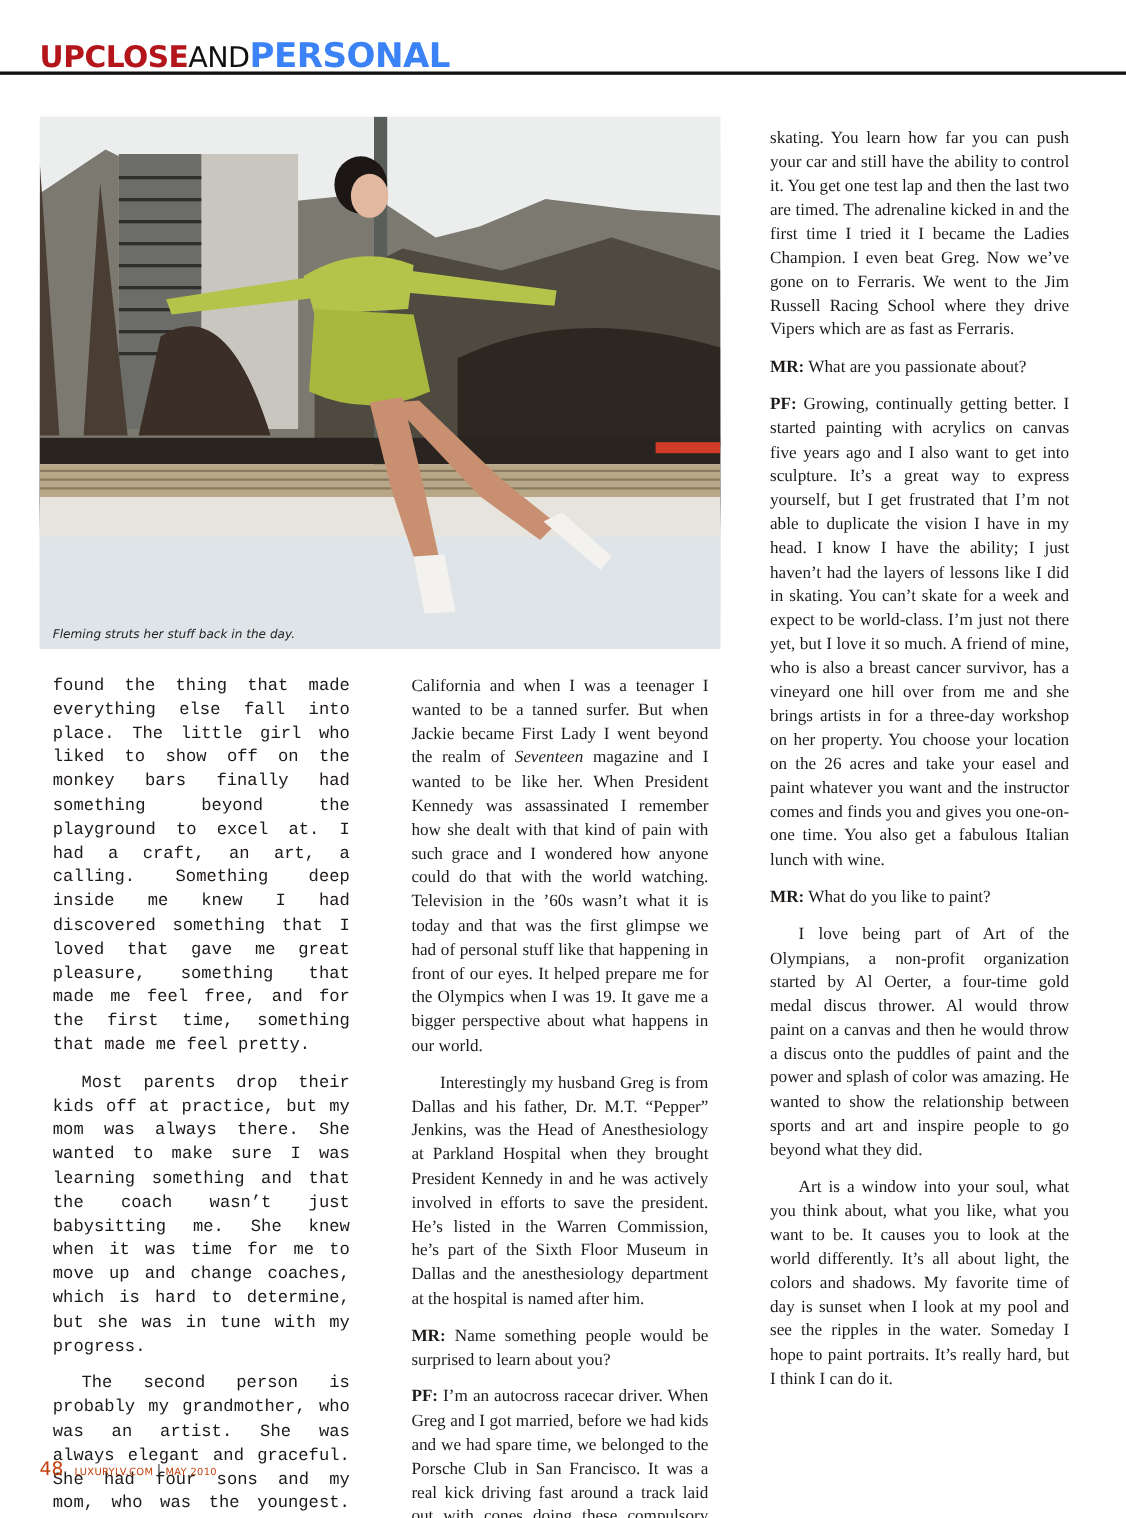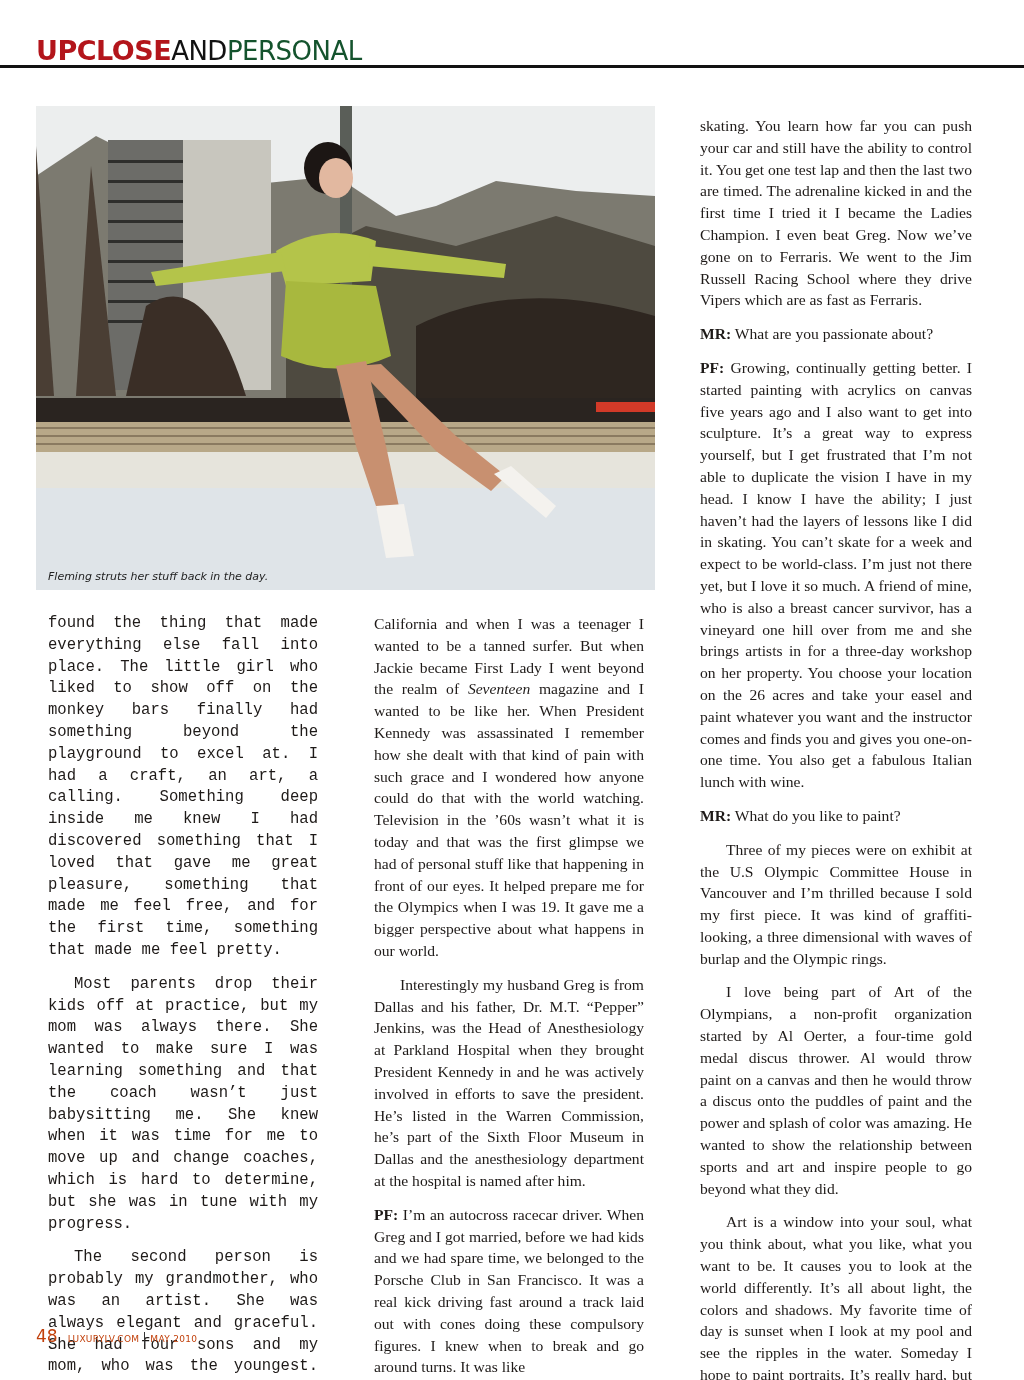--- a/index.html
+++ b/index.html
@@ -7,21 +7,21 @@
     width: 1024px; height: 1380px; background: #ffffff; position: relative; overflow: hidden;
     font-family: "Liberation Serif", "DejaVu Serif", serif; color: #1e1a18;
   }
   .header {
     position: absolute; left: 36px; top: 36px; height: 30px;
     font-family: "DejaVu Sans", "Liberation Sans", sans-serif; font-size: 27px; letter-spacing: -0.5px;
     line-height: 30px; white-space: nowrap;
   }
   .header .red { color: #b3151b; font-weight: bold; }
   .header .thin { color: #111; font-weight: normal; font-size: 26px; margin-top: 29px; }
-  .header .black { color: #14532d; font-weight: normal; font-size: 26px; }
+  .header .black { color: #3b82f6; font-weight: bold; font-size: 31px; }
   .rule { position: absolute; left: 0; top: 65px; width: 1024px; height: 3px; background: #111; }
 
   .photo {
     position: absolute; left: 36px; top: 106px; width: 619px; height: 484px; overflow: hidden;
     background: linear-gradient(#eef0f0 0%, #e8eaea 20%, #a8a69c 45%, #6e6a5e 62%, #3a342c 72%, #d8d6cc 78%, #e4e8ea 100%);
   }
   .photo svg { position: absolute; left: 0; top: 0; }
   .caption {
     position: absolute; left: 48px; top: 570px;
     font-family: "DejaVu Sans", "Liberation Sans", sans-serif; font-style: italic; font-size: 11px; color: #222;
@@ -115,28 +115,28 @@
 <div class="col col1">
   <p>found the thing that made everything else fall into place. The little girl who liked to show off on the monkey bars finally had something beyond the playground to excel at. I had a craft, an art, a calling. Something deep inside me knew I had discovered something that I loved that gave me great pleasure, something that made me feel free, and for the first time, something that made me feel pretty.</p>
   <p class="indent">Most parents drop their kids off at practice, but my mom was always there. She wanted to make sure I was learning something and that the coach wasn’t just babysitting me. She knew when it was time for me to move up and change coaches, which is hard to determine, but she was in tune with my progress.</p>
   <p class="indent">The second person is probably my grandmother, who was an artist. She was always elegant and graceful. She had four sons and my mom, who was the youngest. My grandmother wanted my mom to be like Shirley Temple and get involved with dance and do all these girly things, but my mom was athletic and preferred to play with her four older brothers. My mom was proud of my skating and glad that the girly thing was passed down to me. I think she saw it as a way for me to impress and please her mother in a way that she couldn’t. My grandmother lived to see me win national championships, but she passed away before I won the world titles and the Olympics.</p>
   <p class="indent" style="text-align-last: justify;">And Jackie Kennedy. I grew up in</p>
 </div>
 
 <div class="col col2">
   <p><span>California and when I was a teenager I wanted to be a tanned surfer. But when Jackie became First Lady I went beyond the realm of </span><i>Seventeen</i><span> magazine and I wanted to be like her. When President Kennedy was assassinated I remember how she dealt with that kind of pain with such grace and I wondered how anyone could do that with the world watching. Television in the ’60s wasn’t what it is today and that was the first glimpse we had of personal stuff like that happening in front of our eyes. It helped prepare me for the Olympics when I was 19. It gave me a bigger perspective about what happens in our world.</span></p>
   <p class="indent">Interestingly my husband Greg is from Dallas and his father, Dr. M.T. “Pepper” Jenkins, was the Head of Anesthesiology at Parkland Hospital when they brought President Kennedy in and he was actively involved in efforts to save the president. He’s listed in the Warren Commission, he’s part of the Sixth Floor Museum in Dallas and the anesthesiology department at the hospital is named after him.</p>
+  <p><b>MR:</b><span> Name something people would be surprised to learn about you?</span></p>
   <p><b>PF:</b><span> I’m an autocross racecar driver. When Greg and I got married, before we had kids and we had spare time, we belonged to the Porsche Club in San Francisco. It was a real kick driving fast around a track laid out with cones doing these compulsory figures. I knew when to break and go around turns. It was like</span></p>
 </div>
 
 <div class="col col3">
   <p>skating. You learn how far you can push your car and still have the ability to control it. You get one test lap and then the last two are timed. The adrenaline kicked in and the first time I tried it I became the Ladies Champion. I even beat Greg. Now we’ve gone on to Ferraris. We went to the Jim Russell Racing School where they drive Vipers which are as fast as Ferraris.</p>
   <p><b>MR:</b><span> What are you passionate about?</span></p>
   <p><b>PF:</b><span> Growing, continually getting better. I started painting with acrylics on canvas five years ago and I also want to get into sculpture. It’s a great way to express yourself, but I get frustrated that I’m not able to duplicate the vision I have in my head. I know I have the ability; I just haven’t had the layers of lessons like I did in skating. You can’t skate for a week and expect to be world-class. I’m just not there yet, but I love it so much. A friend of mine, who is also a breast cancer survivor, has a vineyard one hill over from me and she brings artists in for a three-day workshop on her property. You choose your location on the 26 acres and take your easel and paint whatever you want and the instructor comes and finds you and gives you one-on-one time. You also get a fabulous Italian lunch with wine.</span></p>
   <p><b>MR:</b><span> What do you like to paint?</span></p>
-  <p class="indent">Three of my pieces were on exhibit at the U.S Olympic Committee House in Vancouver and I’m thrilled because I sold my first piece. It was kind of graffiti-looking, a three dimensional with waves of burlap and the Olympic rings.</p>
   <p class="indent">I love being part of Art of the Olympians, a non-profit organization started by Al Oerter, a four-time gold medal discus thrower. Al would throw paint on a canvas and then he would throw a discus onto the puddles of paint and the power and splash of color was amazing. He wanted to show the relationship between sports and art and inspire people to go beyond what they did.</p>
   <p class="indent">Art is a window into your soul, what you think about, what you like, what you want to be. It causes you to look at the world differently. It’s all about light, the colors and shadows. My favorite time of day is sunset when I look at my pool and see the ripples in the water. Someday I hope to paint portraits. It’s really hard, but I think I can do it.</p>
 </div>
 
 <div class="footer">
   <span class="pg">48</span><span class="site">LUXURYLV.COM</span><span class="sep"></span><span class="date">MAY 2010</span>
 </div>
 
 </body></html>

